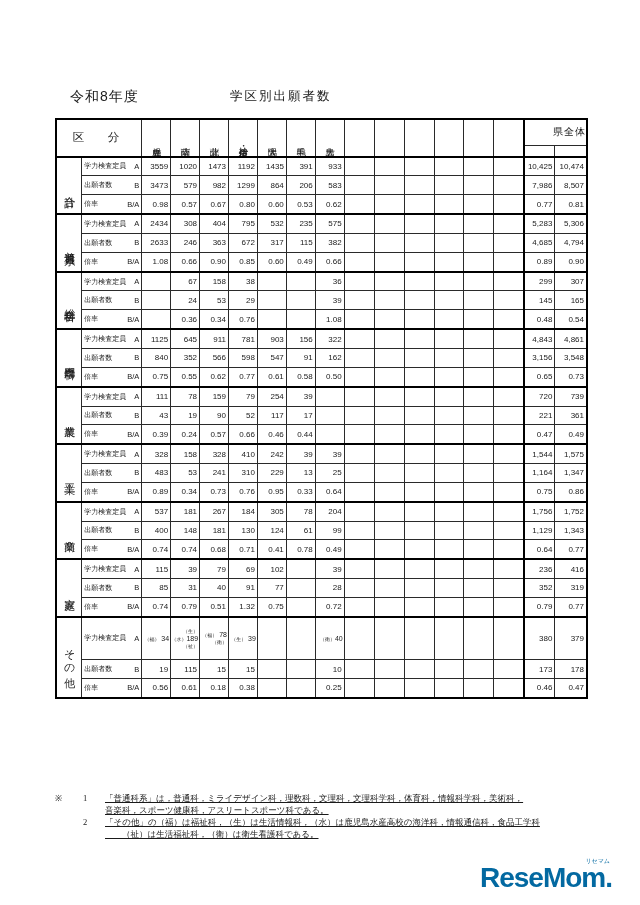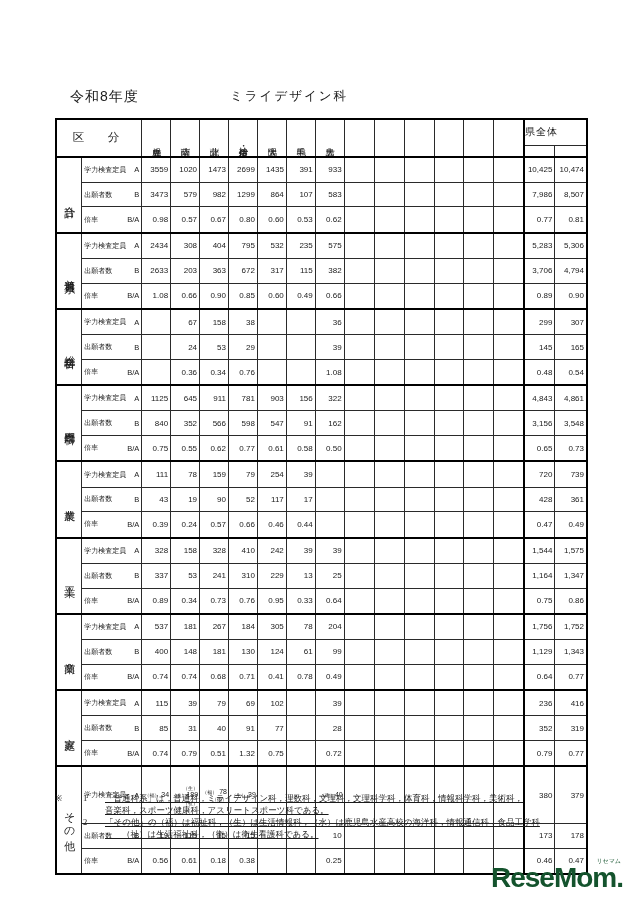--- a/index.html
+++ b/index.html
@@ -7,67 +7,67 @@
   #page {
     position:relative; width:640px; height:905px; background:#ffffff;
     font-family:"Liberation Sans","DejaVu Sans",sans-serif; color:#1a1a1a;
     margin:0 auto; overflow:hidden;
   }
   .doc-head { position:absolute; top:88px; left:0; width:640px; height:18px; }
   .fiscal-year { position:absolute; left:70px; top:0; font-size:14px; letter-spacing:1px; }
   .doc-title  { position:absolute; left:230px; top:0; font-size:12.5px; letter-spacing:2px; }
 
   .tbl-wrap { position:absolute; left:55px; top:118px; }
-  table { border-collapse:collapse; table-layout:fixed; width:533px; height:757px;
+  table { border-collapse:collapse; table-layout:fixed; width:533px; height:581px;
           border:2px solid #000; }
   th, td { border:1px solid #2a2a2a; padding:0; overflow:hidden; font-weight:normal;
            vertical-align:middle; }
   thead th { height:auto; }
   tr.group-start td, tr.group-start th { border-top:2px solid #000; }
   .ken-left { border-left:2px solid #000 !important; }
 
   .kubun { font-size:11.5px; text-align:center; letter-spacing:6px; }
   .vtext { writing-mode:vertical-rl; text-orientation:upright; display:inline-block;
            letter-spacing:1px; }
   th.district { text-align:center; font-size:9.5px; }
   th.district .vtext { letter-spacing:0.5px; }
-  th.kenzentai { font-size:10px; text-align:left; height:26px; letter-spacing:1px; }
+  th.kenzentai { font-size:10px; text-align:right; height:26px; letter-spacing:1px; }
   th.nendo { text-align:center; font-size:9px; }
 
   td.group-cell { text-align:center; font-size:11px; }
   td.metric {
     font-size:7px; padding:0 2px 0 2px;
   }
   td.metric .m-in { display:flex; justify-content:space-between; align-items:center; }
   td.metric .letter { font-size:7.5px; }
   td.num { font-size:8px; text-align:right; padding-right:2px; white-space:nowrap; }
   td.num.annot { font-size:7px; line-height:1.05; white-space:pre-line; padding:1px 1px 1px 0; }
   td.num .paren { font-size:5px; }
   td.empty-cell { background:#fff; }
 
   .footnotes { position:absolute; left:55px; top:793px; width:545px;
     font-family:"Liberation Serif","DejaVu Serif",serif; font-size:8.5px; line-height:1.4; }
   .fn-row { display:flex; }
   .fn-marker { width:28px; flex:none; }
   .fn-number { width:22px; flex:none; }
   .fn-text { flex:1; white-space:pre-line;text-decoration:underline; }
 
-  .logo { position:absolute; right:17px; top:864px; color:#14532d;
+  .logo { position:absolute; right:28px; top:864px; color:#0369a1;
     font-size:28px; font-weight:bold; letter-spacing:-1px; line-height:1; }
   .logo .furigana { position:absolute; right:2px; top:-6px; font-size:6px;
     font-weight:normal; letter-spacing:0; }
 </style>
 </head>
 <body>
 
 <div id="page">
 
   <div class="doc-head">
     <span class="fiscal-year">令和8年度</span>
-    <span class="doc-title">ミライデザイン科</span>
+    <span class="doc-title">学区別出願者数</span>
   </div>
 
   <div class="tbl-wrap">
     <table>
       <colgroup>
         <col style="width:25px">
           <col style="width:58px">
         <col style="width:28px">
           <col style="width:28px">
           <col style="width:28px">
@@ -112,21 +112,21 @@
             <td rowspan="3" class="group-cell"><span class="vtext">合計</span></td>
             <td class="metric">
               <div class="m-in">
                 <span>学力検査定員</span>
                 <span class="letter">A</span>
               </div>
             </td>
             <td class="num">3559</td>
             <td class="num">1020</td>
             <td class="num">1473</td>
-            <td class="num">2699</td>
+            <td class="num">1192</td>
             <td class="num">1435</td>
             <td class="num">391</td>
             <td class="num">933</td>
             <td class="empty-cell"></td>
             <td class="empty-cell"></td>
             <td class="empty-cell"></td>
             <td class="empty-cell"></td>
             <td class="empty-cell"></td>
             <td class="empty-cell"></td>
             <td class="num ken-left">10,425</td>
@@ -137,21 +137,21 @@
               <div class="m-in">
                 <span>出願者数</span>
                 <span class="letter">B</span>
               </div>
             </td>
             <td class="num">3473</td>
             <td class="num">579</td>
             <td class="num">982</td>
             <td class="num">1299</td>
             <td class="num">864</td>
-            <td class="num">107</td>
+            <td class="num">206</td>
             <td class="num">583</td>
             <td class="empty-cell"></td>
             <td class="empty-cell"></td>
             <td class="empty-cell"></td>
             <td class="empty-cell"></td>
             <td class="empty-cell"></td>
             <td class="empty-cell"></td>
             <td class="num ken-left">7,986</td>
             <td class="num">8,507</td>
           </tr>
@@ -203,33 +203,33 @@
             <td class="num">5,306</td>
           </tr>
           <tr>
             <td class="metric">
               <div class="m-in">
                 <span>出願者数</span>
                 <span class="letter">B</span>
               </div>
             </td>
             <td class="num">2633</td>
-            <td class="num">203</td>
+            <td class="num">246</td>
             <td class="num">363</td>
             <td class="num">672</td>
             <td class="num">317</td>
             <td class="num">115</td>
             <td class="num">382</td>
             <td class="empty-cell"></td>
             <td class="empty-cell"></td>
             <td class="empty-cell"></td>
             <td class="empty-cell"></td>
             <td class="empty-cell"></td>
             <td class="empty-cell"></td>
-            <td class="num ken-left">3,706</td>
+            <td class="num ken-left">4,685</td>
             <td class="num">4,794</td>
           </tr>
           <tr>
             <td class="metric">
               <div class="m-in">
                 <span>倍率</span>
                 <span class="letter">B/A</span>
               </div>
             </td>
             <td class="num">1.08</td>
@@ -425,21 +425,21 @@
             <td class="num">52</td>
             <td class="num">117</td>
             <td class="num">17</td>
             <td class="num"></td>
             <td class="empty-cell"></td>
             <td class="empty-cell"></td>
             <td class="empty-cell"></td>
             <td class="empty-cell"></td>
             <td class="empty-cell"></td>
             <td class="empty-cell"></td>
-            <td class="num ken-left">428</td>
+            <td class="num ken-left">221</td>
             <td class="num">361</td>
           </tr>
           <tr>
             <td class="metric">
               <div class="m-in">
                 <span>倍率</span>
                 <span class="letter">B/A</span>
               </div>
             </td>
             <td class="num">0.39</td>
@@ -482,21 +482,21 @@
             <td class="num ken-left">1,544</td>
             <td class="num">1,575</td>
           </tr>
           <tr>
             <td class="metric">
               <div class="m-in">
                 <span>出願者数</span>
                 <span class="letter">B</span>
               </div>
             </td>
-            <td class="num">337</td>
+            <td class="num">483</td>
             <td class="num">53</td>
             <td class="num">241</td>
             <td class="num">310</td>
             <td class="num">229</td>
             <td class="num">13</td>
             <td class="num">25</td>
             <td class="empty-cell"></td>
             <td class="empty-cell"></td>
             <td class="empty-cell"></td>
             <td class="empty-cell"></td>

